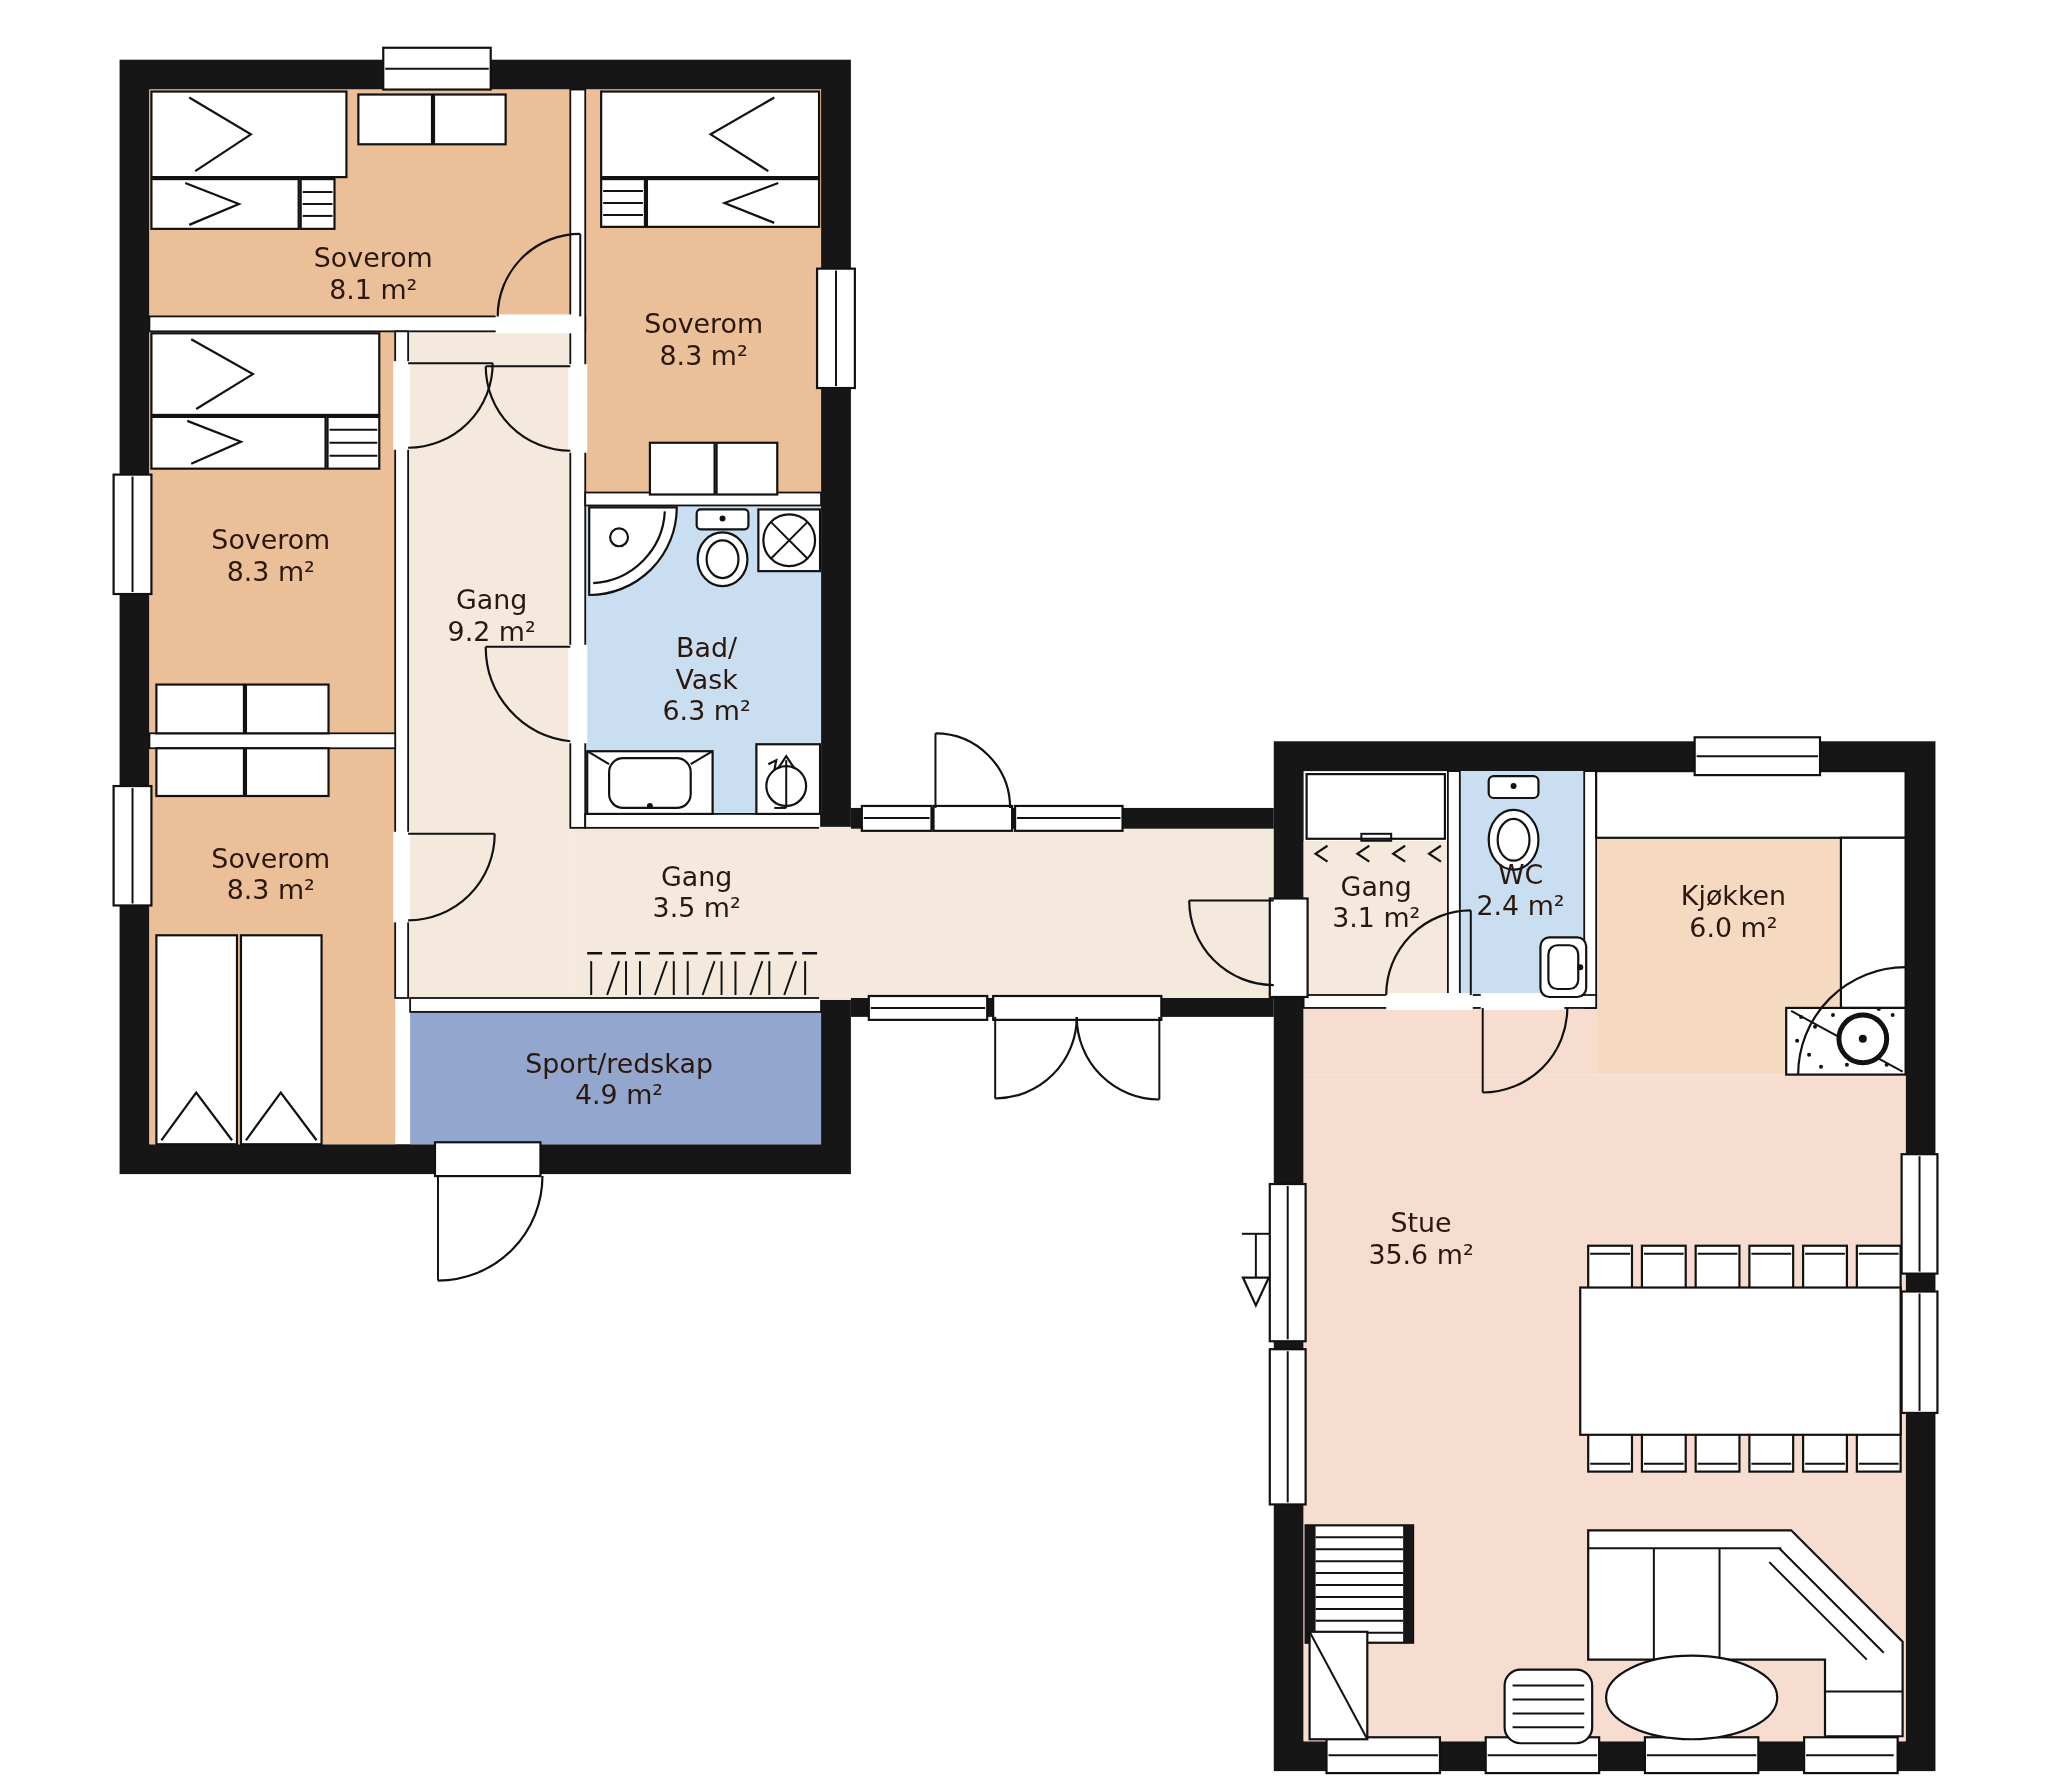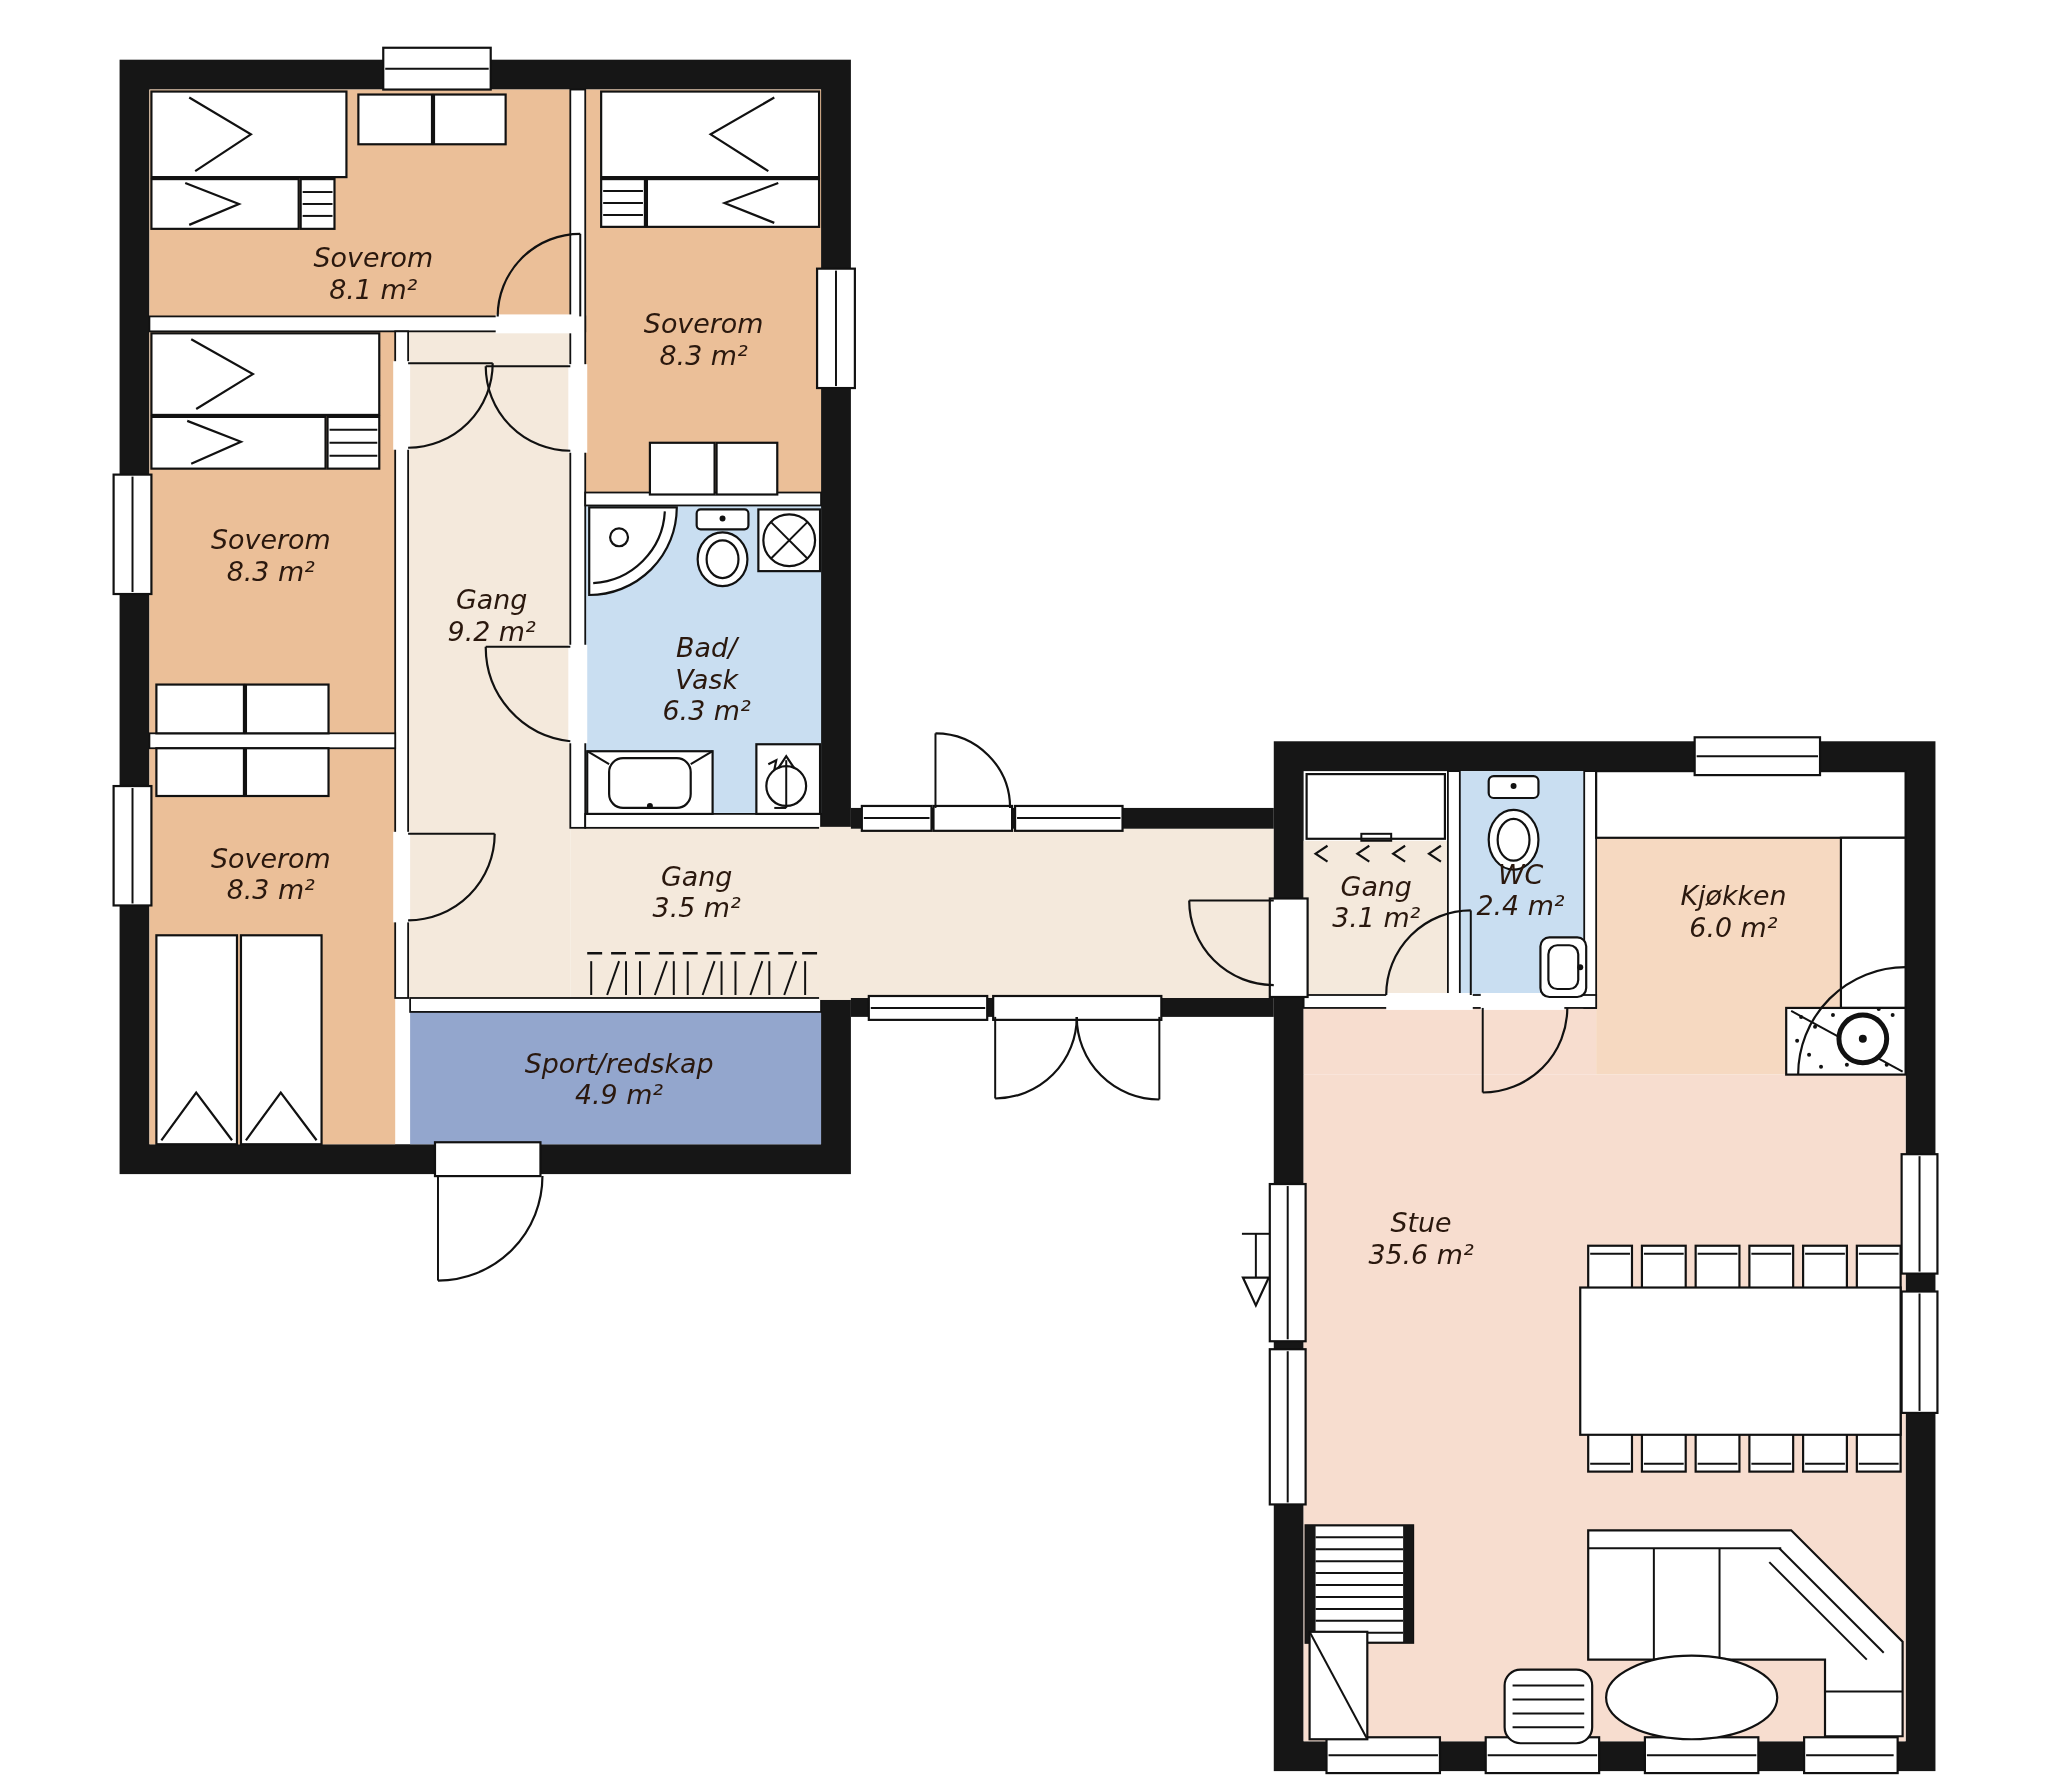--- a/index.html
+++ b/index.html
@@ -1,16 +1,16 @@
 <!DOCTYPE html>
 <html><head>
 <meta charset="utf-8">
 <style>
   html,body{margin:0;padding:0;background:#ffffff;}
-  .wrap{width:2060px;height:1791px;position:relative;font-style:italic;}
+  .wrap{width:2060px;height:1791px;position:relative;}
   svg{display:block;}
   .rlabel{font-family:"DejaVu Sans",sans-serif;font-size:27px;fill:#2a180e;text-anchor:middle;}
   .thin{stroke:#111;stroke-width:2;fill:none;}
   .wallw{fill:#fff;stroke:#111;stroke-width:1.8;}
   .furn{fill:#fff;stroke:#111;stroke-width:2.2;}
   .nofill{fill:none;stroke:#111;stroke-width:2.2;}
 </style>
 </head>
 <body>
 

